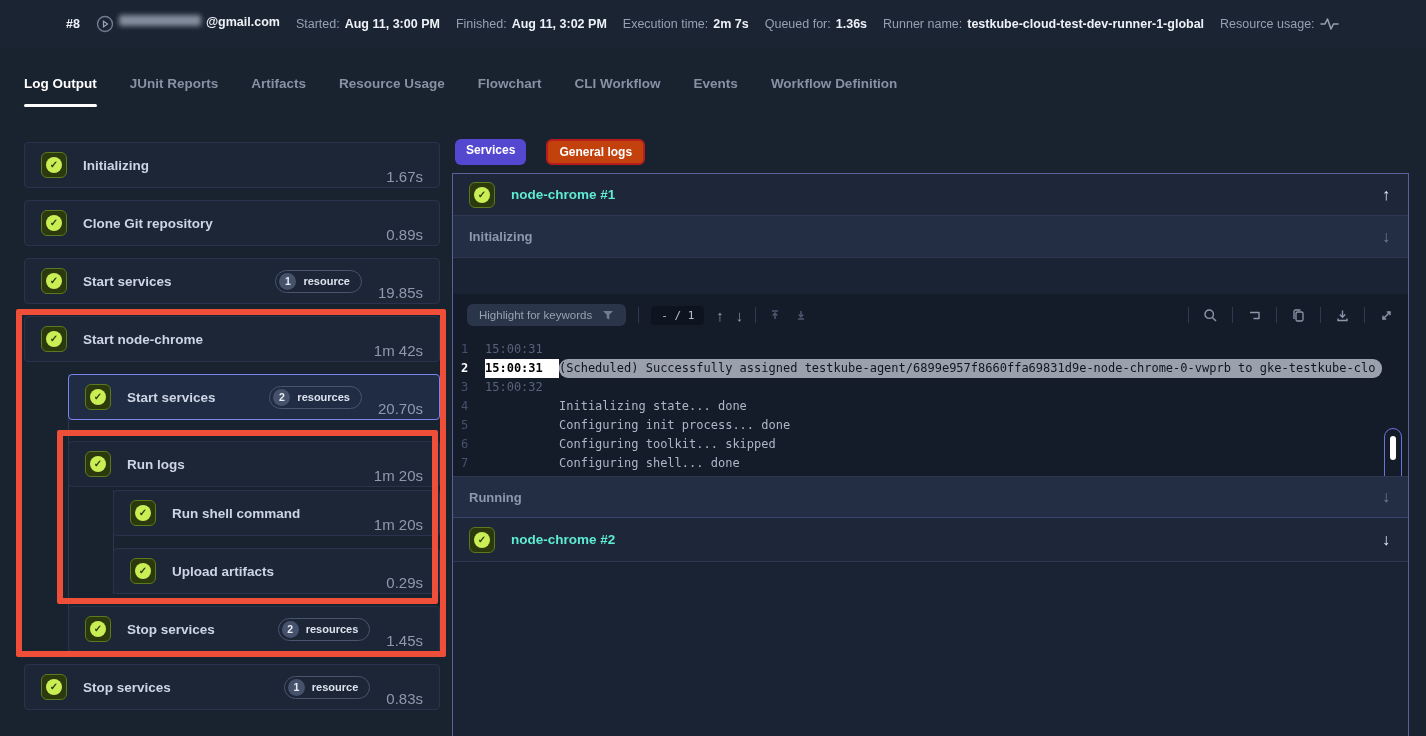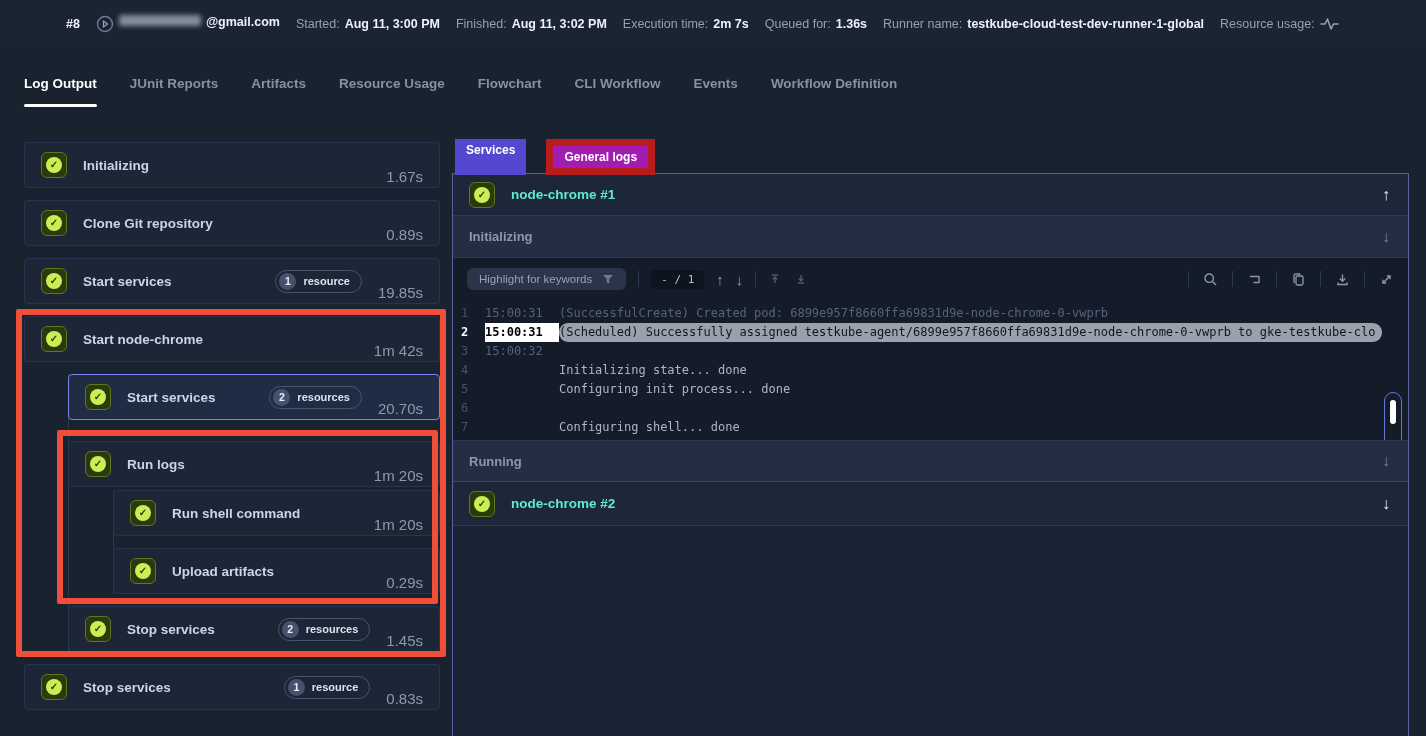--- a/index.html
+++ b/index.html
@@ -61,37 +61,37 @@
   }
   .badge-num {
     width:17px; height:17px; border-radius:50%; background:#46526b; color:#e8edf5;
     font-size:10.5px; font-weight:700; display:flex; align-items:center; justify-content:center;
   }
   .badge-text { font-size:11px; font-weight:700; color:#dde3ee; }
   
   .anno { position:absolute; border:6px solid #ef4f38; border-radius:2px; z-index:5; pointer-events:none; }
   
   .filter-btns { position:absolute; left:455px; top:139px; display:flex; gap:20px; z-index:2; }
-  .fbtn { font-size:12px; font-weight:700; color:#fff; border-radius:0; padding:4px 11px; cursor:pointer; }
+  .fbtn { font-size:12px; font-weight:700; color:#fff; border-radius:6px; padding:4px 11px; cursor:pointer; }
   .fbtn.active { background:#5447d0; }
-  .fbtn.ghost { background:#a21caf; border:7px solid #b91c1c; }
+  .fbtn.ghost { background:#c2410c; border:2px solid #b91c1c; }
   .svc-container {
     position:absolute; left:452px; top:173px; width:957px; height:564px;
     border:1px solid #5a6199; background:#1a2333; z-index:1;
   }
   .svc-row { display:flex; align-items:center; padding:0 16px; gap:16px; position:relative; }
   .svc-header { height:42px; background:#1d2739; border-bottom:1px solid #2d3954; }
   .svc-title { color:#5eead4; font-size:13.5px; font-weight:700; }
   .svc-section { height:42px; background:#232e44; border-bottom:1px solid #2d3954; color:#8d97ad; font-size:13px; font-weight:700; }
   .row-arrow { position:absolute; right:18px; font-size:16px; line-height:1; }
   .arrow-white { color:#e6ebf2; } .arrow-dim { color:#707c94; }
   .svc-header2 { height:44px; background:#1d2739; border-bottom:1px solid #2d3954; }
   .running-row { border-bottom:1px solid #3a436b; border-top:1px solid #2d3954; }
   
-  .log-block { height:182px; background:#141c29; position:relative; }
+  .log-block { height:182px; background:#141c29; position:relative;margin-top:36px; }
   .log-toolbar { height:42px; display:flex; align-items:center; padding:0 14px; gap:12px; }
   .kw-pill {
     display:flex; align-items:center; gap:10px; background:#2a3549; border-radius:6px;
     padding:5px 12px; color:#97a1b3; font-size:11.5px; cursor:text;
   }
   .tb-divider { width:1px; height:16px; background:#2e3a52; }
   .counter { background:#0e141f; border-radius:4px; padding:3px 10px; color:#b7c0cf; font-size:11px; font-family:"DejaVu Sans Mono", monospace; }
   .nav-arrow { color:#8d97ab; font-size:15px; cursor:pointer; }
   .icon-btn { display:inline-flex; cursor:pointer; }
   .toolbar-right { margin-left:auto; display:flex; align-items:center; gap:14px; }
@@ -364,21 +364,20 @@
               <polyline points="4,7.8 4,11 7.2,11" fill="none" stroke="#8d97ab" stroke-width="1.4"></polyline>
             </svg>
         </span>
       </span>
     </div>
 
     <div class="log-lines">
       <div class="line dim">
         <span class="ln">1</span>
           <span class="ts">15:00:31</span>
-          <span class="msg">(SuccessfulCreate) Created pod: 6899e957f8660ffa69831d9e-node-chrome-0-vwprb</span>
       </div>
       <div class="line hl">
         <span class="ln">2</span>
           <span class="ts">15:00:31</span>
           <span class="msg">(Scheduled) Successfully assigned testkube-agent/6899e957f8660ffa69831d9e-node-chrome-0-vwprb to gke-testkube-clo</span>
       </div>
       <div class="line">
         <span class="ln">3</span>
           <span class="ts">15:00:32</span>
       </div>
@@ -388,20 +387,21 @@
           <span class="msg">Initializing state... done</span>
       </div>
       <div class="line">
         <span class="ln">5</span>
           <span class="ts"></span>
           <span class="msg">Configuring init process... done</span>
       </div>
       <div class="line">
         <span class="ln">6</span>
           <span class="ts"></span>
+          <span class="msg">Configuring toolkit... skipped</span>
       </div>
       <div class="line">
         <span class="ln">7</span>
           <span class="ts"></span>
           <span class="msg">Configuring shell... done</span>
       </div>
     </div>
 
     <div class="scrollbar">
       <span class="scroll-thumb"></span>

